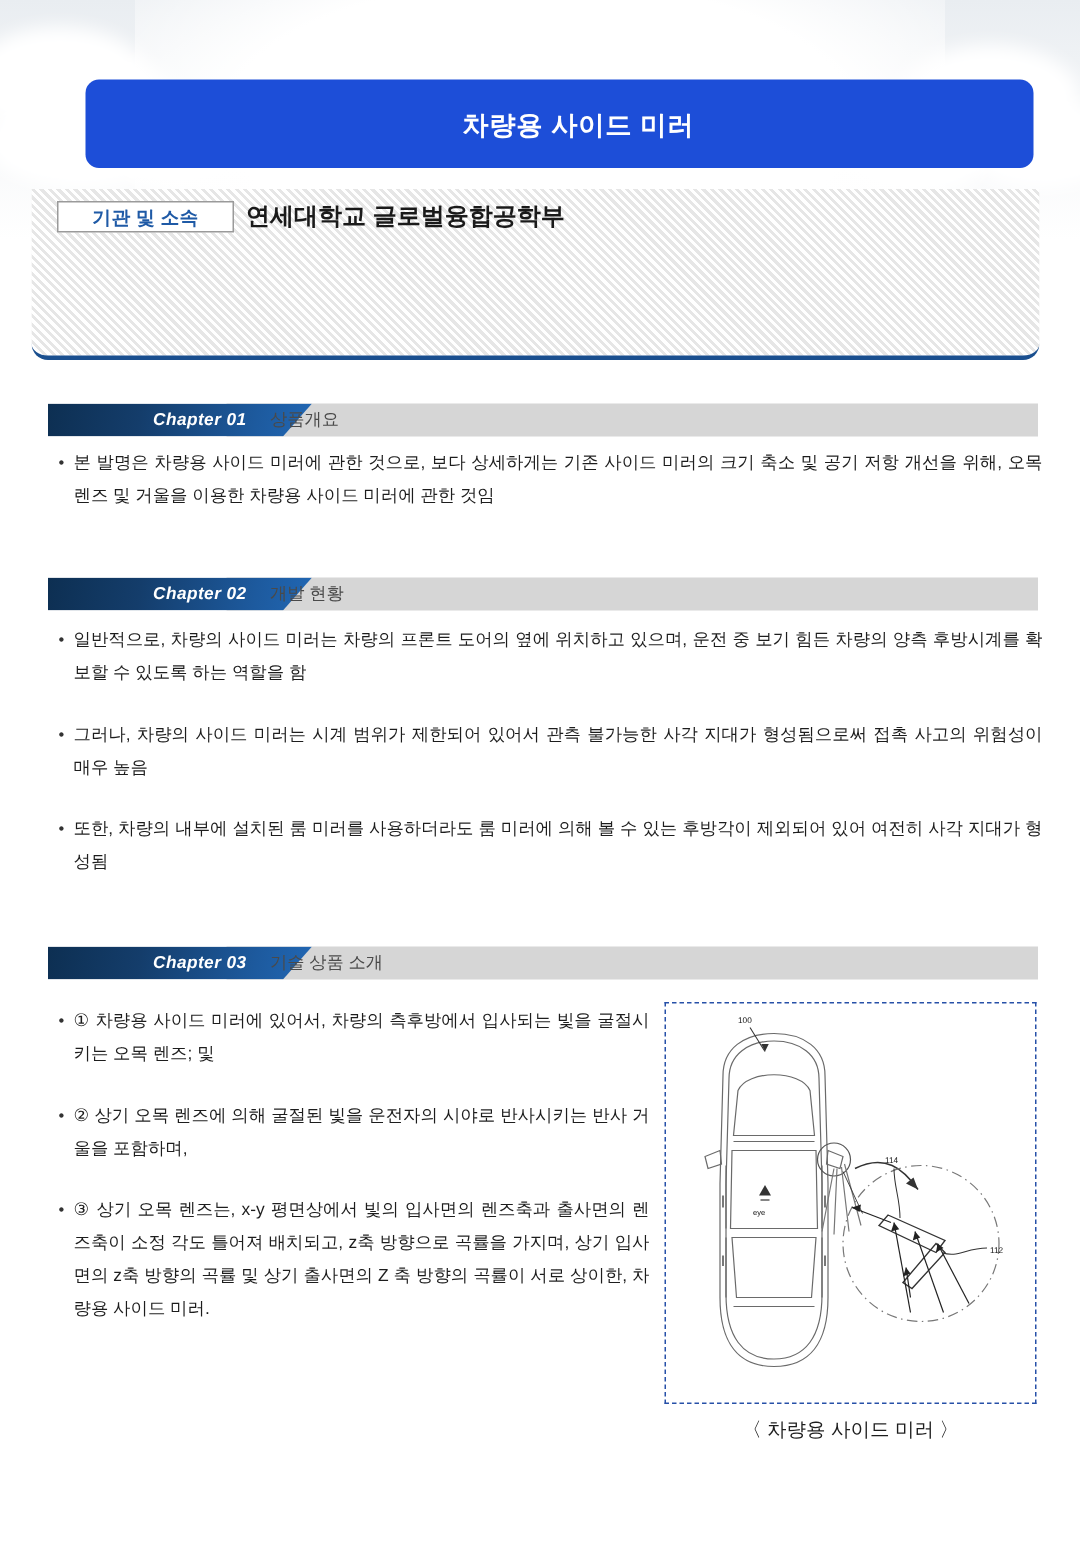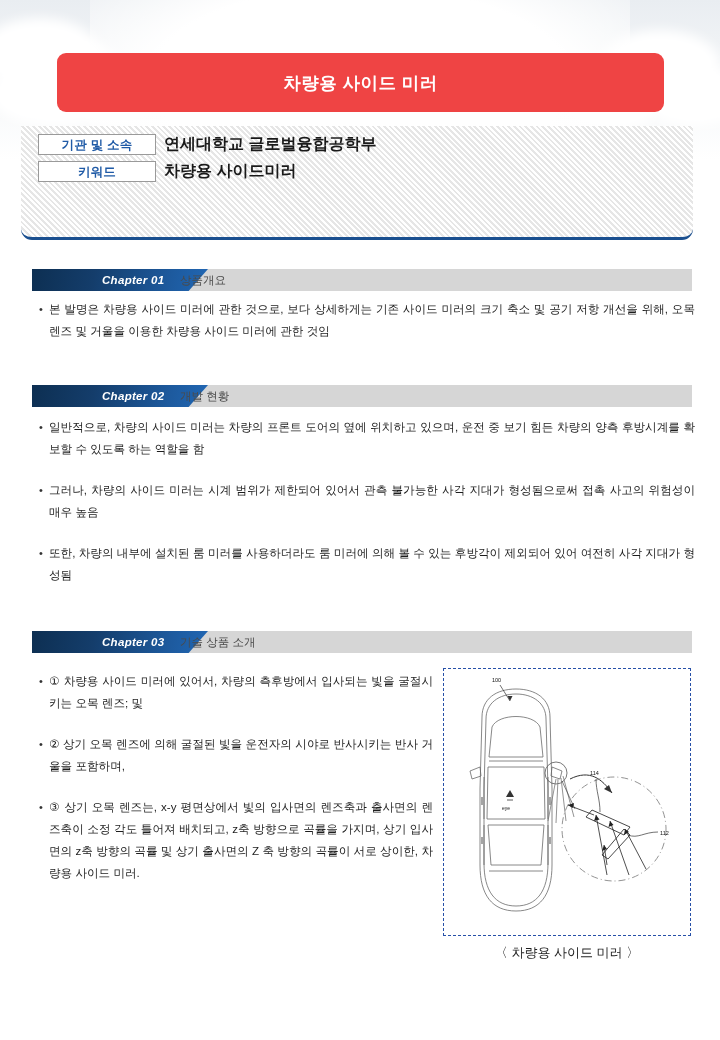--- a/index.html
+++ b/index.html
@@ -38,25 +38,26 @@
     position: absolute;
     left: 90px; top: -40px; width: 540px; height: 200px;
     background: radial-gradient(ellipse at 50% 60%, #ffffff 0%, #ffffff 55%, rgba(255,255,255,0) 100%);
   }
 
   
   .title-banner {
     position: absolute;
     left: 57px; top: 53px;
     width: 607px; height: 59px;
-    background: #ef4444;
+    background: #1d4ed8;
     border-radius: 9px;
     display: flex;
     align-items: center;
     justify-content: center;
+    padding-left: 25px;
   }
   .title-banner .title-text {
     color: #ffffff;
     font-size: 17.5px;
     font-weight: bold;
     letter-spacing: 0.5px;
   }
 
   
   .info-panel {
@@ -209,24 +210,20 @@
 
 <div class="info-panel">
 
   <div class="info-row">
     <div class="info-label">기관 및 소속</div>
     <div class="info-value">연세대학교 글로벌융합공학부</div>
   </div>
 
 
 
-  <div class="info-row">
-    <div class="info-label">키워드</div>
-    <div class="info-value">차량용 사이드미러</div>
-  </div>
 
 </div>
 
 <div class="chapter" style="top:269px;">
   <div class="chapter-bar"></div>
   <div class="chapter-tag">
     <span>Chapter 01</span>
   </div>
   <div class="chapter-title">상품개요</div>
 </div>

